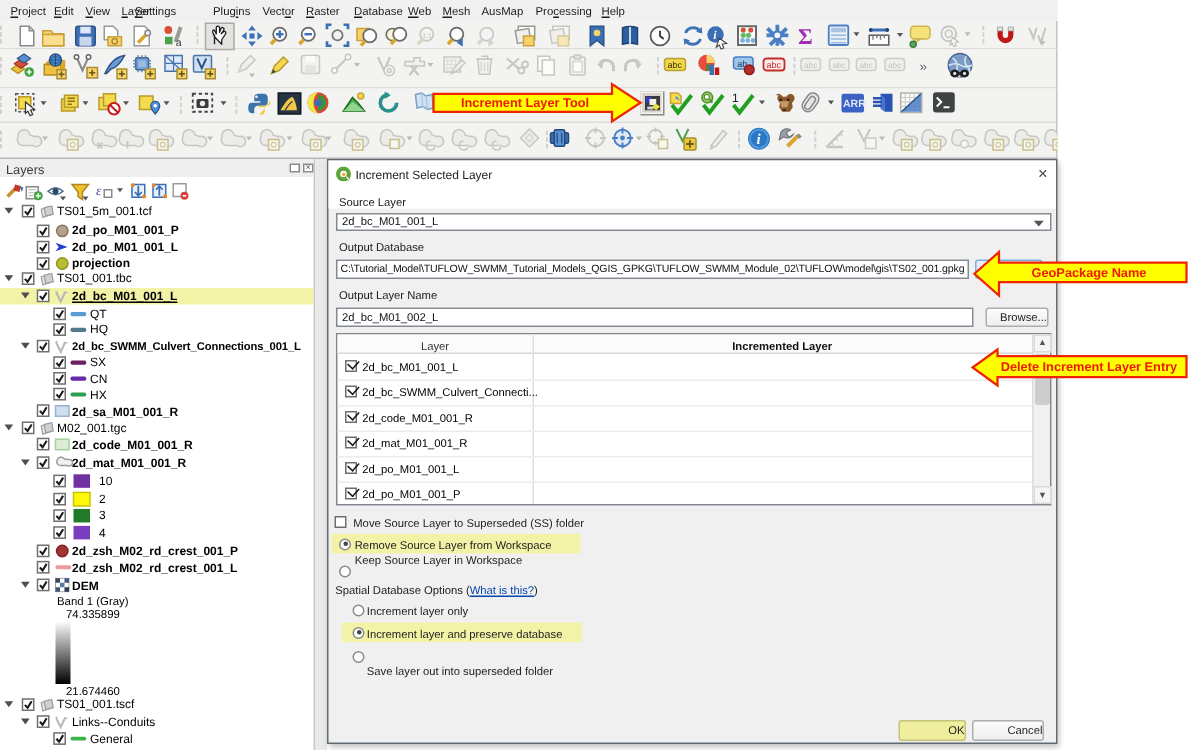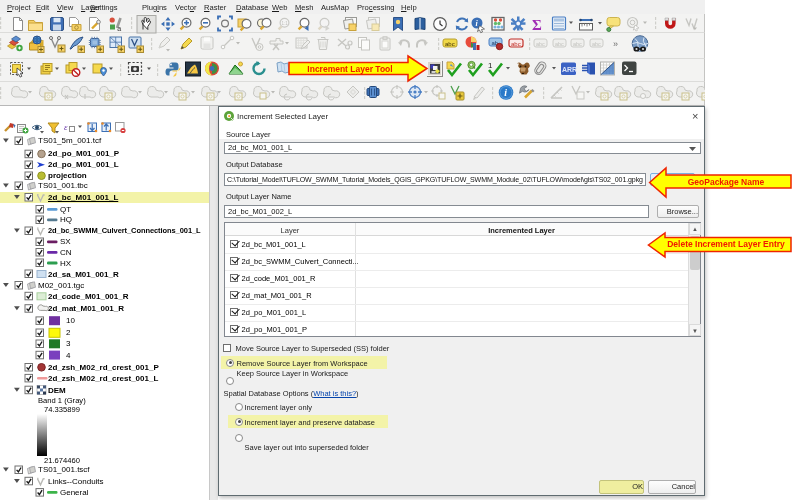--- a/index.html
+++ b/index.html
@@ -674,20 +674,25 @@
         <use href="#blobb"></use>
       </g>
   <g transform="translate(675,85)">
         <use href="#blobb"></use>
       </g>
   <g transform="translate(695,85)">
         <use href="#blobb"></use>
       </g>
   </svg>
   <div id="panel">
+    <div id="panelhead">
+        <span style="position:absolute;left:4px;top:2px">Layers</span>
+      <div class="abs" style="left:193px;top:3px;width:7px;height:6px;border:1px solid #8a8a8a;background:#fff"></div>
+      <div class="abs" style="left:202px;top:3px;width:7px;height:6px;border:1px solid #8a8a8a;background:#fff;font-size:6px;line-height:5px;text-align:center;color:#555">×</div>
+    </div>
     <svg class="abs" style="left:0;top:14px" width="210" height="20" viewBox="0 0 210 20">
       <g transform="translate(4,2)">
           <line x1="1" y1="9" x2="7" y2="3" stroke="#c8922c" stroke-width="2.4"></line>
           <path d="M6 1l4 1-1 4-4-1z" fill="#c23a2a"></path>
           <path d="M9 2l2.5 1-1 3" fill="#3b6fb5"></path>
         </g>
       <g transform="translate(17,2)">
           <rect x="0.5" y="2.5" width="8" height="8" fill="#fbfbfa" stroke="#8a8a8a"></rect>
           <path d="M2 4.5h5M2 6.5h5M2 8.5h3" stroke="#b8b8b4" stroke-width=".8"></path>
           <circle cx="8.5" cy="8.5" r="3" fill="#3fa43f"></circle>

